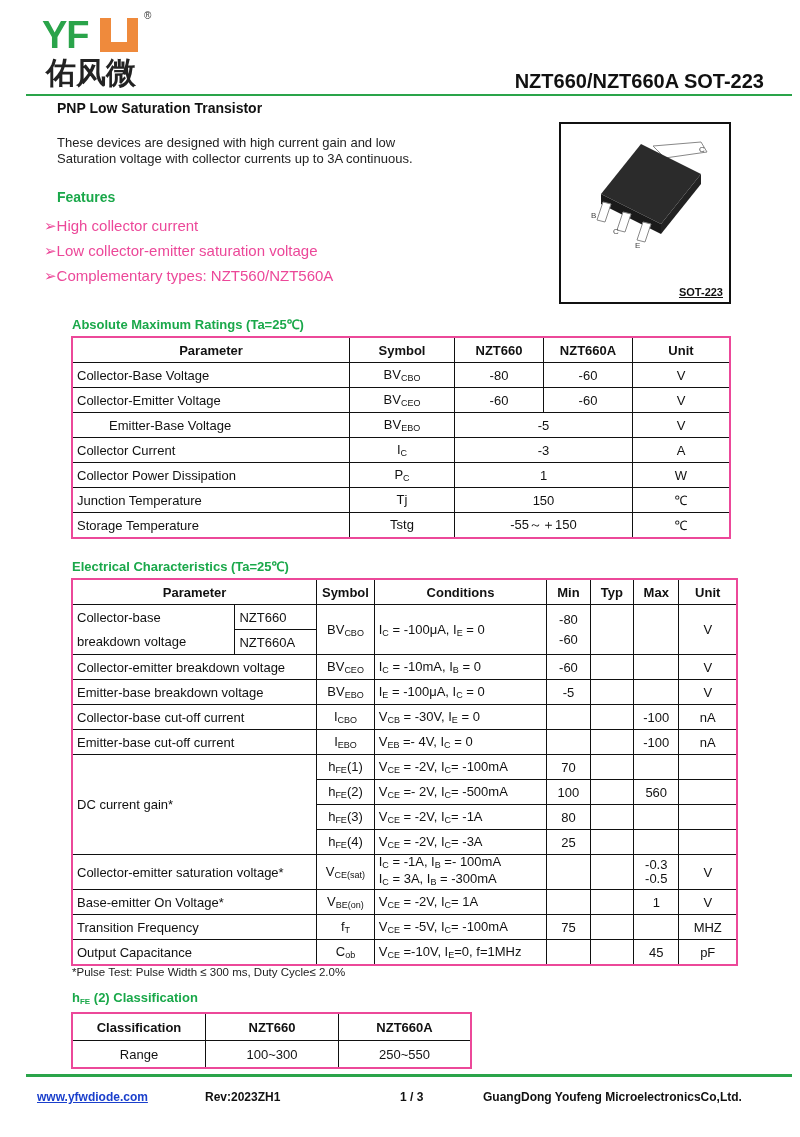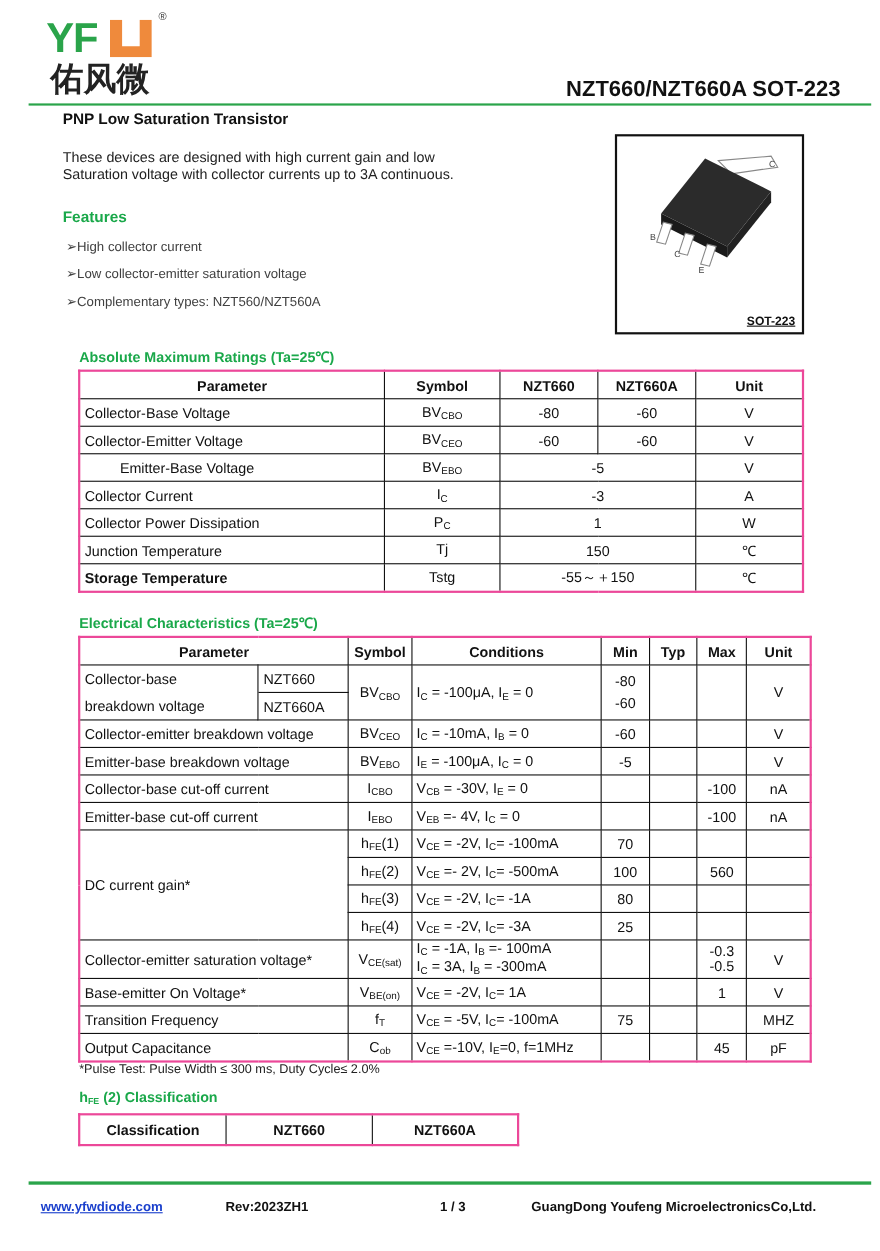--- a/index.html
+++ b/index.html
@@ -7,21 +7,21 @@
   .abs { position:absolute; }
   .logo-yf { left:42px; top:16px; font-size:38px; font-weight:bold; color:#2aa44a; letter-spacing:-1px; line-height:1; }
   .logo-u { left:100px; top:18px; width:38px; height:34px; }
   .logo-reg { left:144px; top:10px; font-size:10px; color:#333; }
   .logo-cn { left:46px; top:58px; font-size:30px; font-weight:bold; color:#222; line-height:1; font-family:"DejaVu Sans", sans-serif; }
   .doc-title { right:36px; top:70px; font-size:20px; font-weight:bold; color:#111; }
   .hr-green { left:26px; width:766px; height:2px; background:#2aa44a; }
   .subtitle { left:57px; top:100px; font-size:14px; font-weight:bold; }
   .desc { left:57px; top:135px; font-size:13px; line-height:16px; color:#222; }
   .sect { font-size:14px; font-weight:bold; color:#1aa84a; }
-  .feat { left:60px; font-size:12px; color:#404040; }
+  .feat { left:44px; font-size:15px; color:#ec4899; }
   .pkg { left:559px; top:122px; width:172px; height:182px; border:2px solid #111; box-sizing:border-box; }
   .pkg-label { right:6px; bottom:4px; font-size:11px; font-weight:bold;text-decoration:underline; }
   table { border-collapse:collapse; position:absolute; font-size:13px; }
   td, th { border:1px solid #111; padding:0 4px; height:24px; }
   th { font-weight:bold; text-align:center; }
   .c { text-align:center; }
   .outer { border:2px solid #ec4899; }
   sub { font-size:9px; vertical-align:-2px; }
   .note { left:72px; top:966px; font-size:11.5px; color:#222; }
   .foot { top:1090px; font-size:12px; font-weight:bold; }
@@ -113,21 +113,21 @@
         <td class="c" colspan="2" style="height: 24px;">1</td>
         <td class="c" style="height: 24px;">W</td>
       </tr>
       <tr>
         <td style="height: 24px;">Junction Temperature</td>
         <td class="c" style="height: 24px;"><span>Tj</span><sub></sub></td>
         <td class="c" colspan="2" style="height: 24px;">150</td>
         <td class="c" style="height: 24px;">℃</td>
       </tr>
       <tr>
-        <td style="height: 24px; font-weight: bold;">Storage Temperature</td>
+        <td style="height: 24px;">Storage Temperature</td>
         <td class="c" style="height: 24px;"><span>Tstg</span><sub></sub></td>
         <td class="c" colspan="2" style="height: 24px;">-55～＋150</td>
         <td class="c" style="height: 24px;">℃</td>
       </tr>
     </tbody>
 </table>
 
 <div class="abs sect" style="left:72px; top:557px; font-size:13px;">Electrical Characteristics (Ta=25℃)</div>
 <table class="outer" style="left:71px; top:578px; width:667px;">
   <tbody>
@@ -272,20 +272,25 @@
 <div class="abs sect" style="left:72px; top:990px; font-size:13px;">
   <span>h</span><sub style="font-size:8px;">FE</sub><span> (2) Classification</span>
 </div>
 <table class="outer" style="left:71px; top:1012px; width:401px;">
   <tbody>
       <tr>
     <th style="width:124px; height:26px;">Classification</th>
     <th style="width:124px;">NZT660</th>
     <th>NZT660A</th>
   </tr>
+  <tr>
+    <td class="c" style="height:26px;">Range</td>
+    <td class="c">100~300</td>
+    <td class="c">250~550</td>
+  </tr>
 </tbody>
   </table>
 
 <div class="abs hr-green" style="top:1074px; height:3px;"></div>
 <a class="abs foot foot-link">www.yfwdiode.com</a>
 <div class="abs foot" style="left:205px;">Rev:2023ZH1</div>
 <div class="abs foot" style="left:400px;">1 / 3</div>
 <div class="abs foot" style="left:483px;">GuangDong Youfeng MicroelectronicsCo,Ltd.</div>
 
 </body></html>

